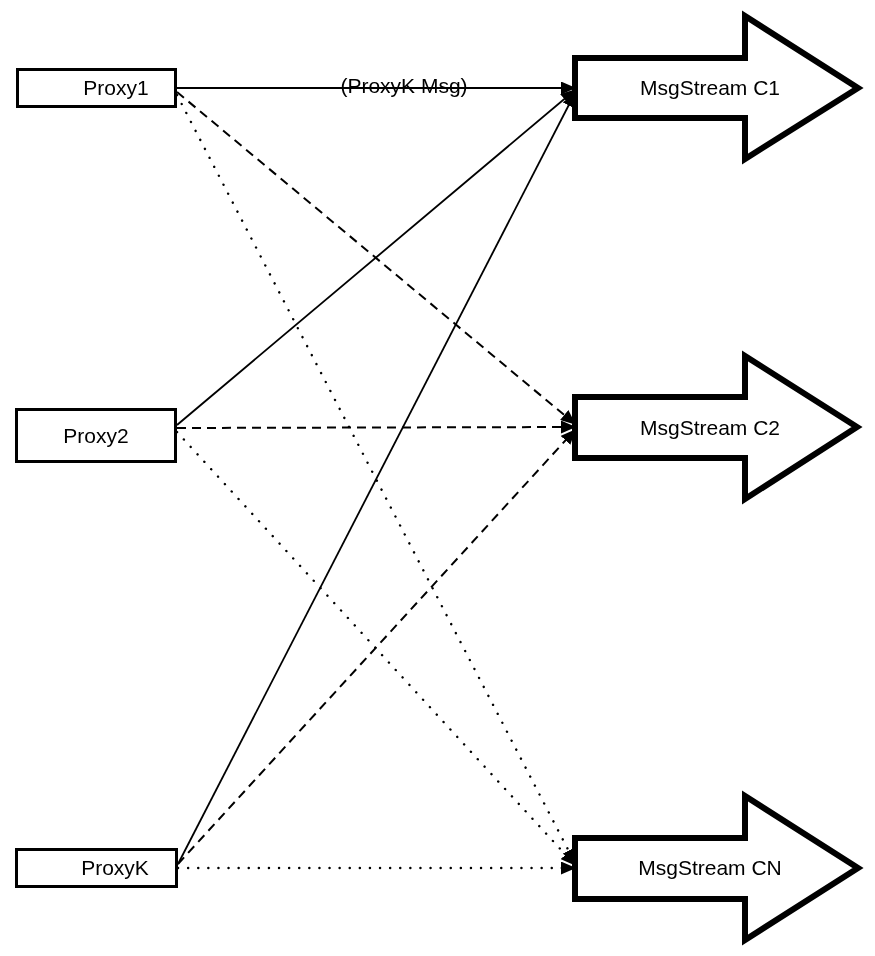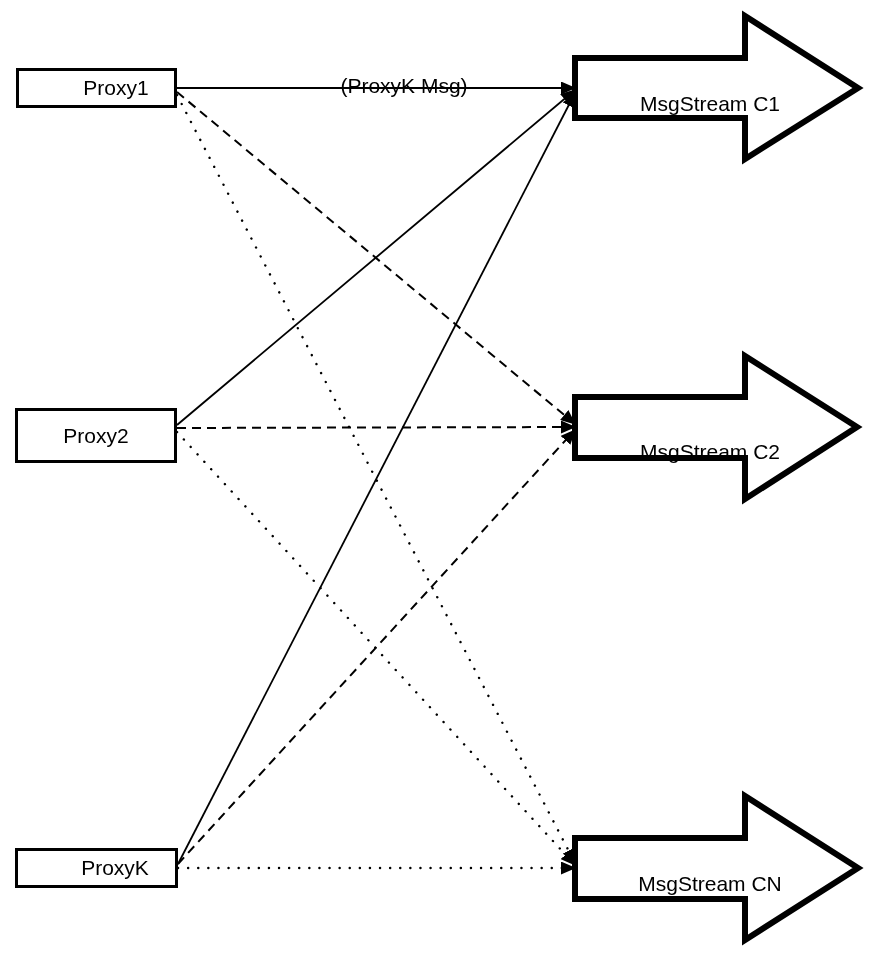--- a/index.html
+++ b/index.html
@@ -51,24 +51,23 @@
     position: absolute;
     left: 585px;
     width: 250px;
     height: 40px;
     display: flex;
     align-items: center;
     justify-content: center;
     font-size: 21px;
     color: #000000;
     pointer-events: none;
-    margin-top: 16px;
   }
   .stream-label.s1 { top: 68px;  }
-  .stream-label.s2 { top: 408px; align-items: flex-end; }
+  .stream-label.s2 { top: 408px; }
   .stream-label.sn { top: 848px; text-align: right; }
 </style>
 </head>
 <body>
 
 <div class="canvas">
 
   <svg class="diagram-layer" viewBox="0 0 875 956" xmlns="http://www.w3.org/2000/svg">
     <defs>
       <marker id="arrowhead" markerUnits="userSpaceOnUse" markerWidth="16" markerHeight="13" refX="14" refY="6.5" orient="auto">

